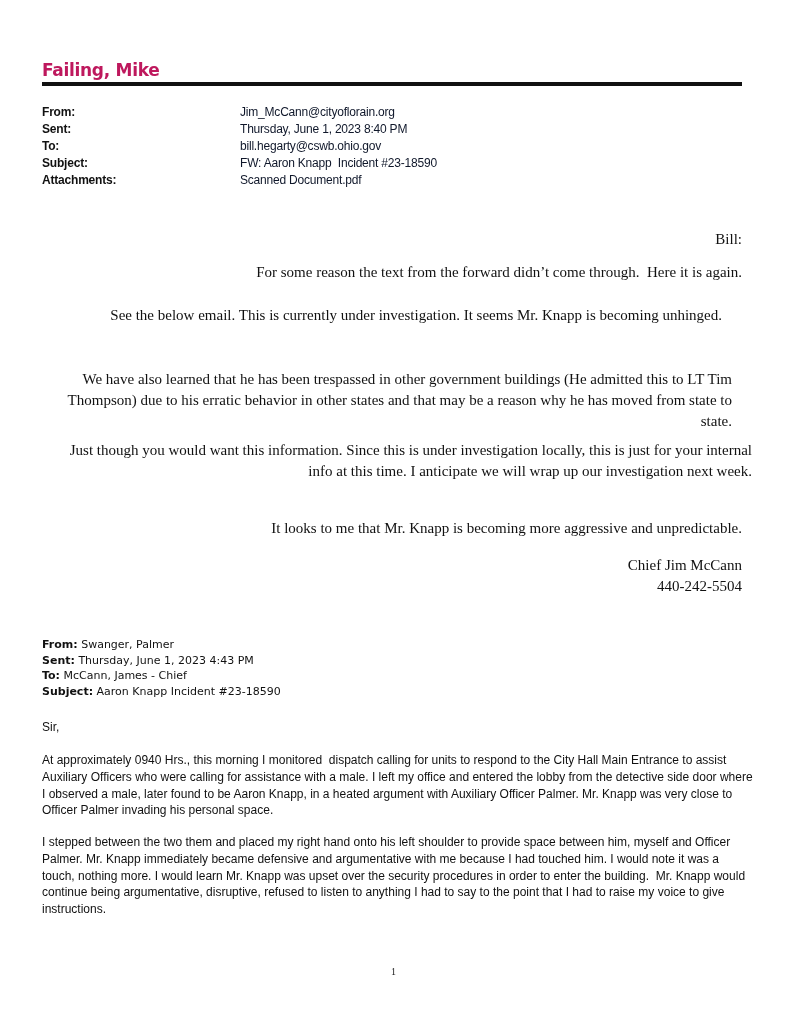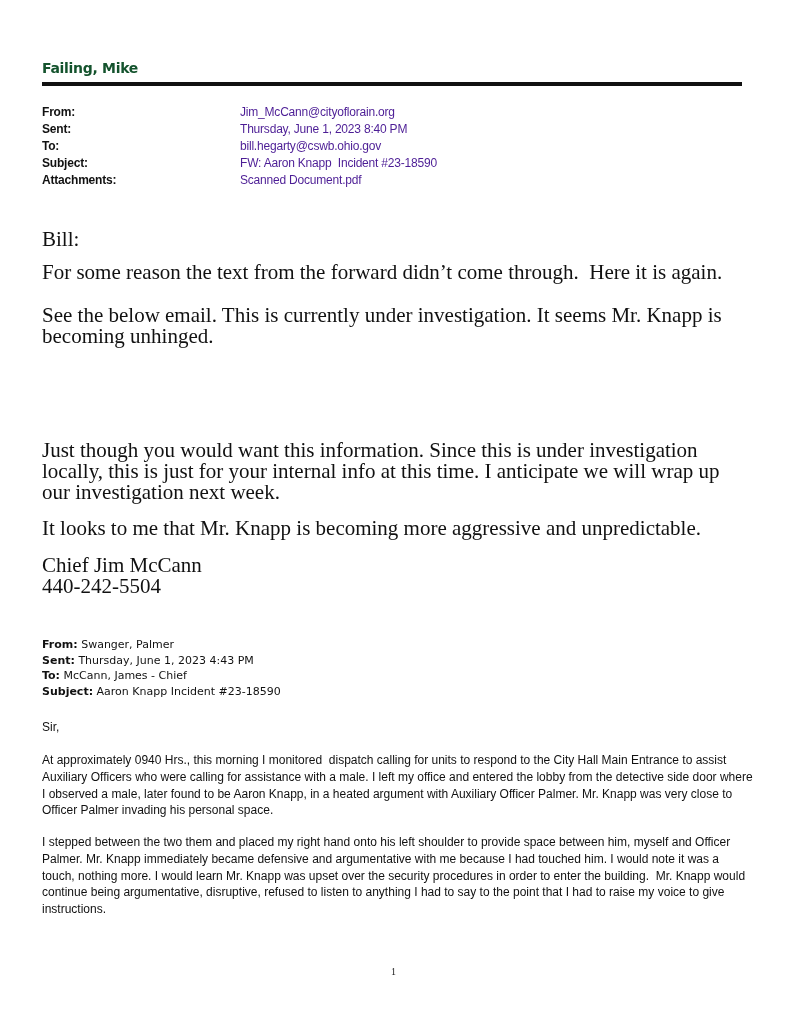--- a/index.html
+++ b/index.html
@@ -19,23 +19,23 @@
       left: 0; top: 0;
       width: 789px;
       height: 1024px;
     }
     .owner-name {
       position: absolute;
       left: 42px;
       top: 60px;
       font-family: "DejaVu Sans", sans-serif;
       font-weight: bold;
-      font-size: 14px;
+      font-size: 17px;
       letter-spacing: -0.3px;
-      color: #14532d;
+      color: #be185d;
     }
     .header-rule {
       position: absolute;
       left: 42px;
       top: 82px;
       width: 700px;
       height: 4px;
       background: #111;
     }
     .meta-table {
@@ -50,31 +50,32 @@
       display: flex;
       height: 17px;
     }
     .meta-label {
       width: 198px;
       font-weight: bold;
       color: #111;
       letter-spacing: -0.2px;
     }
     .meta-value {
-      color: #4c1d95;
+      color: #0f172a;
       letter-spacing: -0.2px;
     }
     .body-serif {
       position: absolute;
       left: 42px;
       width: 700px;
       font-family: "Liberation Serif", serif;
-      font-size: 21px;
+      font-size: 15px;
       line-height: 21px;
       color: #111;
+      text-align: right;
     }
     .body-serif p {
       margin: 0;
       padding: 0;
     }
     .fwd-header {
       position: absolute;
       left: 42px;
       top: 637px;
       font-family: "DejaVu Sans", sans-serif;
@@ -140,20 +141,23 @@
   </div>
 
   <div class="body-serif" style="top:262px;">
     <p style="white-space:pre-wrap;">For some reason the text from the forward didn’t come through.  Here it is again.</p>
   </div>
 
   <div class="body-serif" style="top:305px; width:680px;">
     <p>See the below email. This is currently under investigation. It seems Mr. Knapp is becoming unhinged.</p>
   </div>
 
+  <div class="body-serif" style="top:369px; width:690px;">
+    <p>We have also learned that he has been trespassed in other government buildings (He admitted this to LT Tim Thompson) due to his erratic behavior in other states and that may be a reason why he has moved from state to state.</p>
+  </div>
 
   <div class="body-serif" style="top:440px; width:710px;">
     <p>Just though you would want this information. Since this is under investigation locally, this is just for your internal info at this time. I anticipate we will wrap up our investigation next week.</p>
   </div>
 
   <div class="body-serif" style="top:518px;">
     <p>It looks to me that Mr. Knapp is becoming more aggressive and unpredictable.</p>
   </div>
 
   <div class="body-serif" style="top:555px;">

